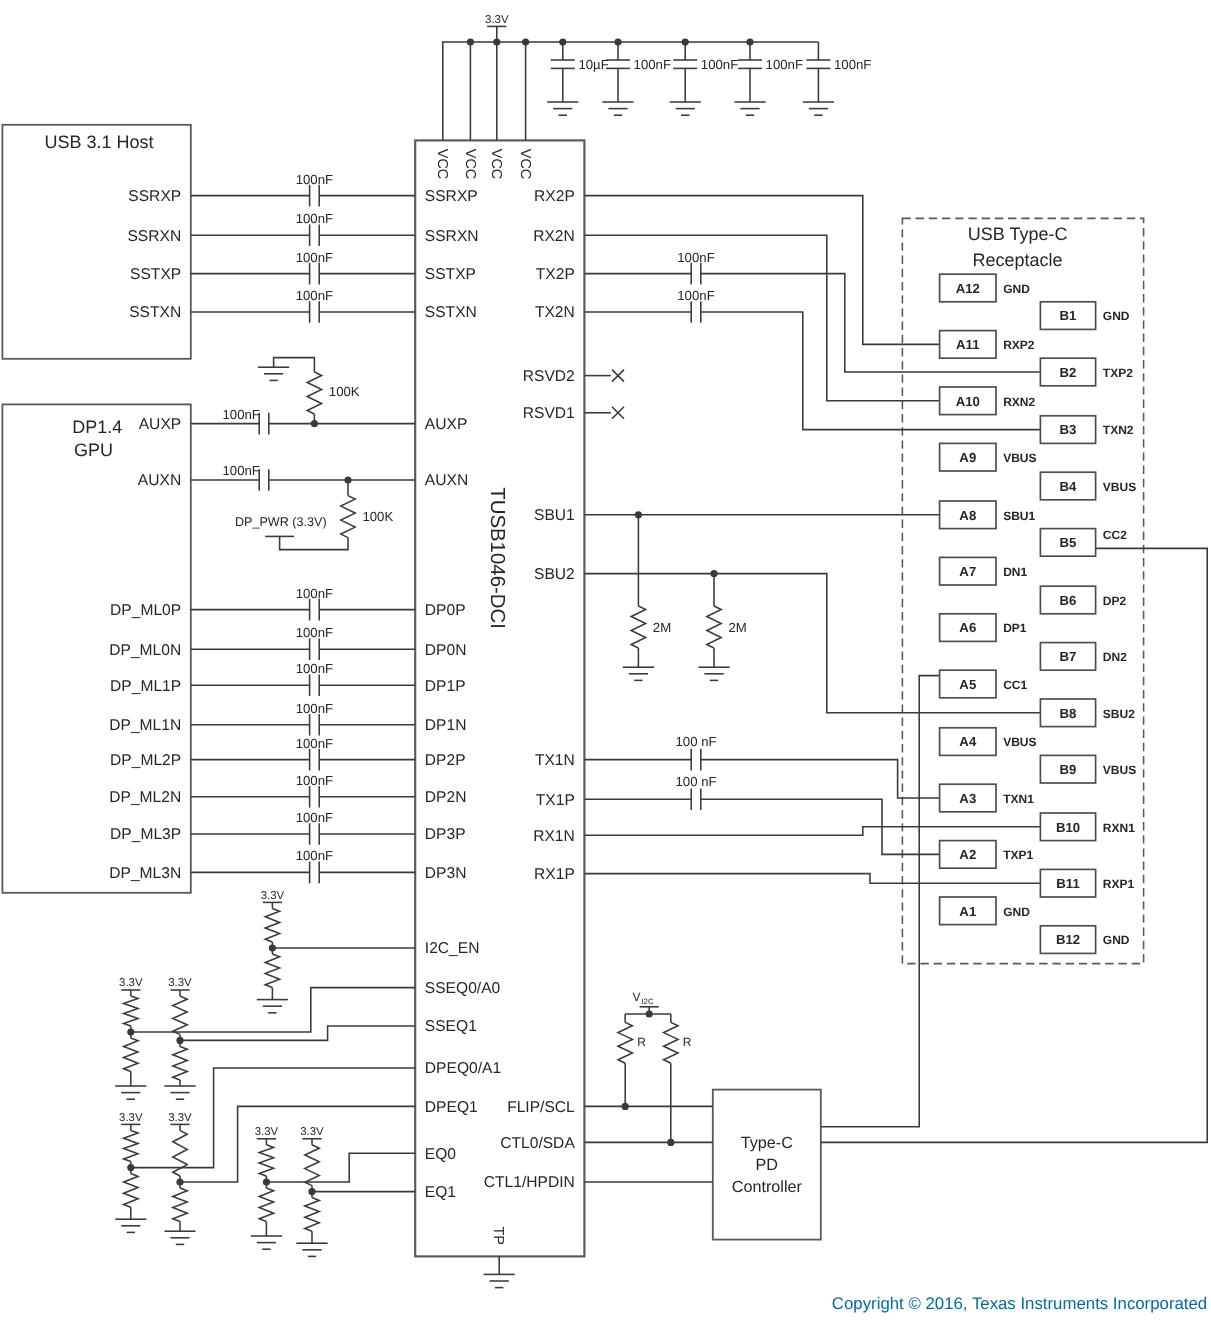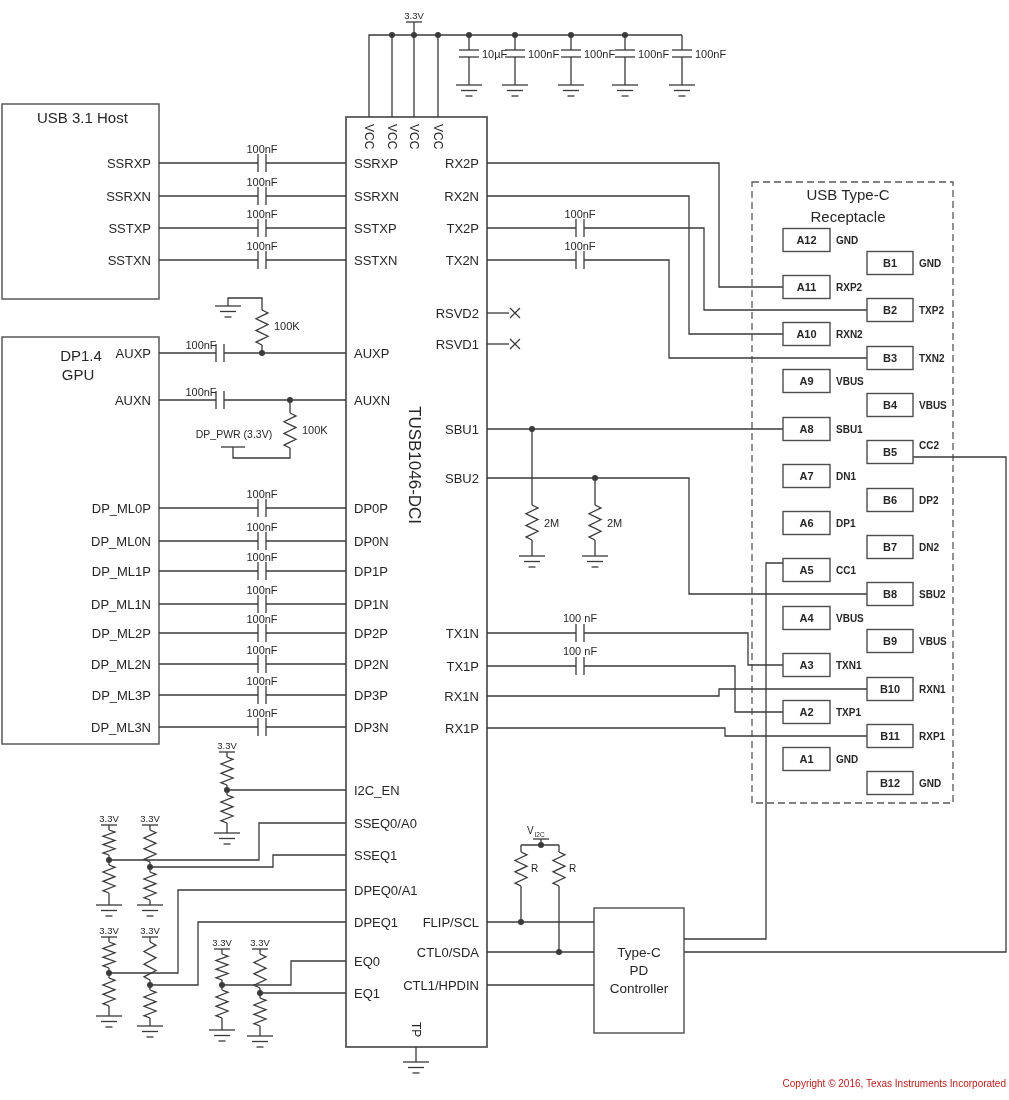--- a/index.html
+++ b/index.html
@@ -1,19 +1,19 @@
 <!DOCTYPE html>
 <html><head>
 <meta charset="utf-8">
 <style>
   html,body{margin:0;padding:0;background:#ffffff;}
   #canvas{position:relative;width:1009px;height:1100px;background:#ffffff;overflow:hidden;
           font-family:"Liberation Sans", sans-serif;}
   #schematic-svg{position:absolute;left:0;top:0;}
-  #copyright{position:absolute;right:3px;top:1078px;font-size:10px;color:#b91c1c;
+  #copyright{position:absolute;right:3px;top:1078px;font-size:14px;color:#0369a1;
              font-family:"Liberation Sans", sans-serif;}
   text{font-family:"Liberation Sans", sans-serif;}
 </style>
 </head>
 <body>
 
 <div id="canvas">
   <svg id="schematic-svg" width="1009" height="1100" viewBox="0 0 1009 1100" xmlns="http://www.w3.org/2000/svg">
       <rect x="2" y="104" width="157" height="195" fill="none" stroke="#595959" stroke-width="1.5"></rect>
       <text x="37" y="123" font-size="15" fill="#262626" text-anchor="start" font-weight="normal">USB 3.1 Host</text>

